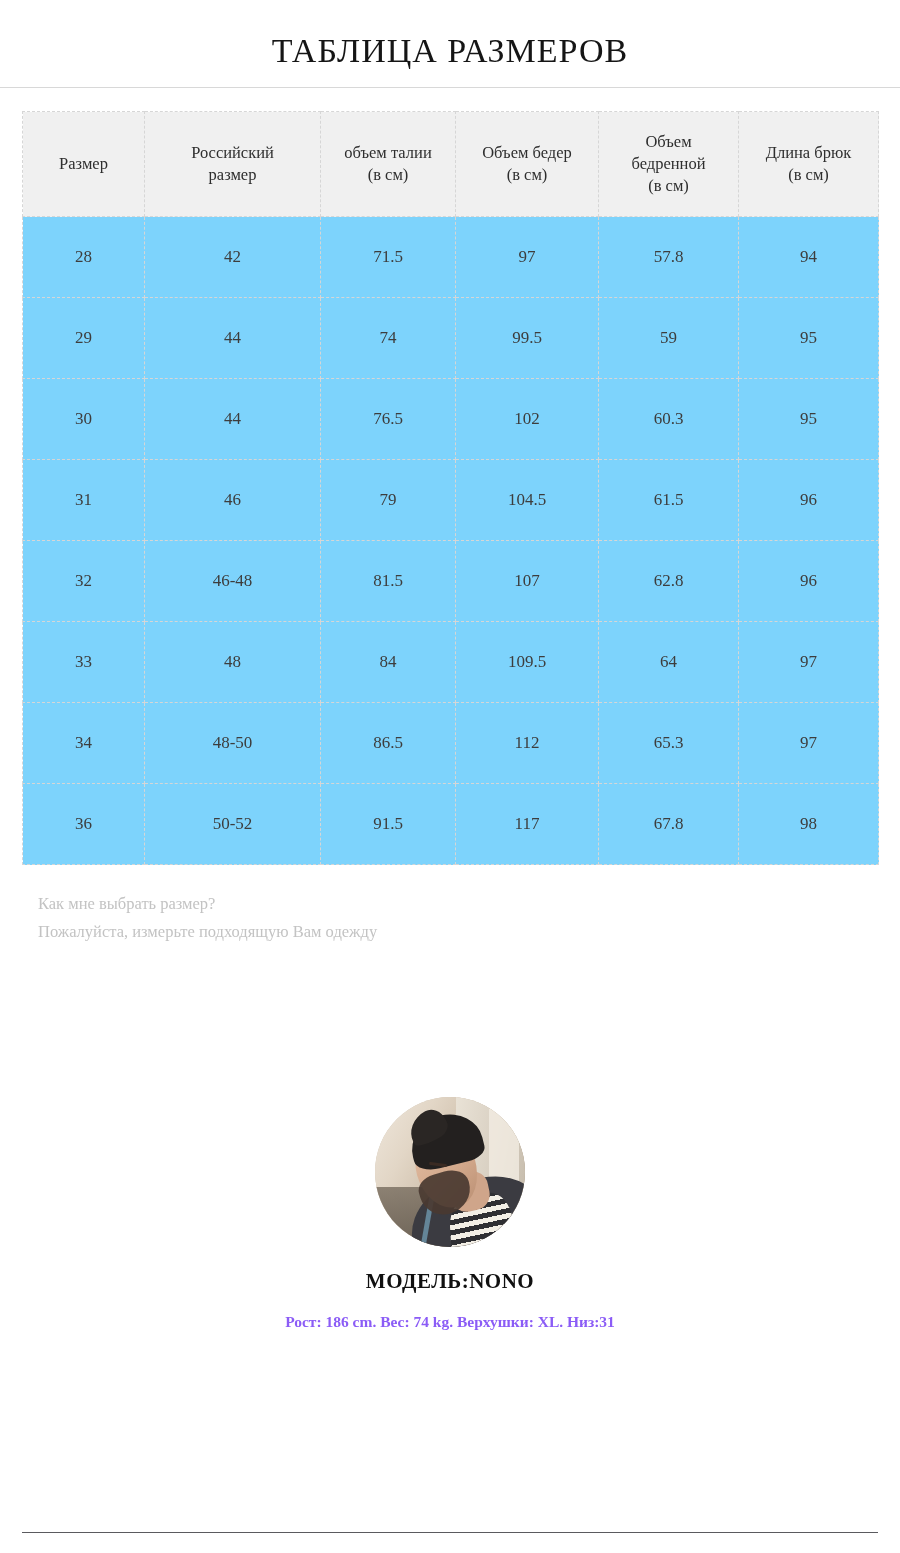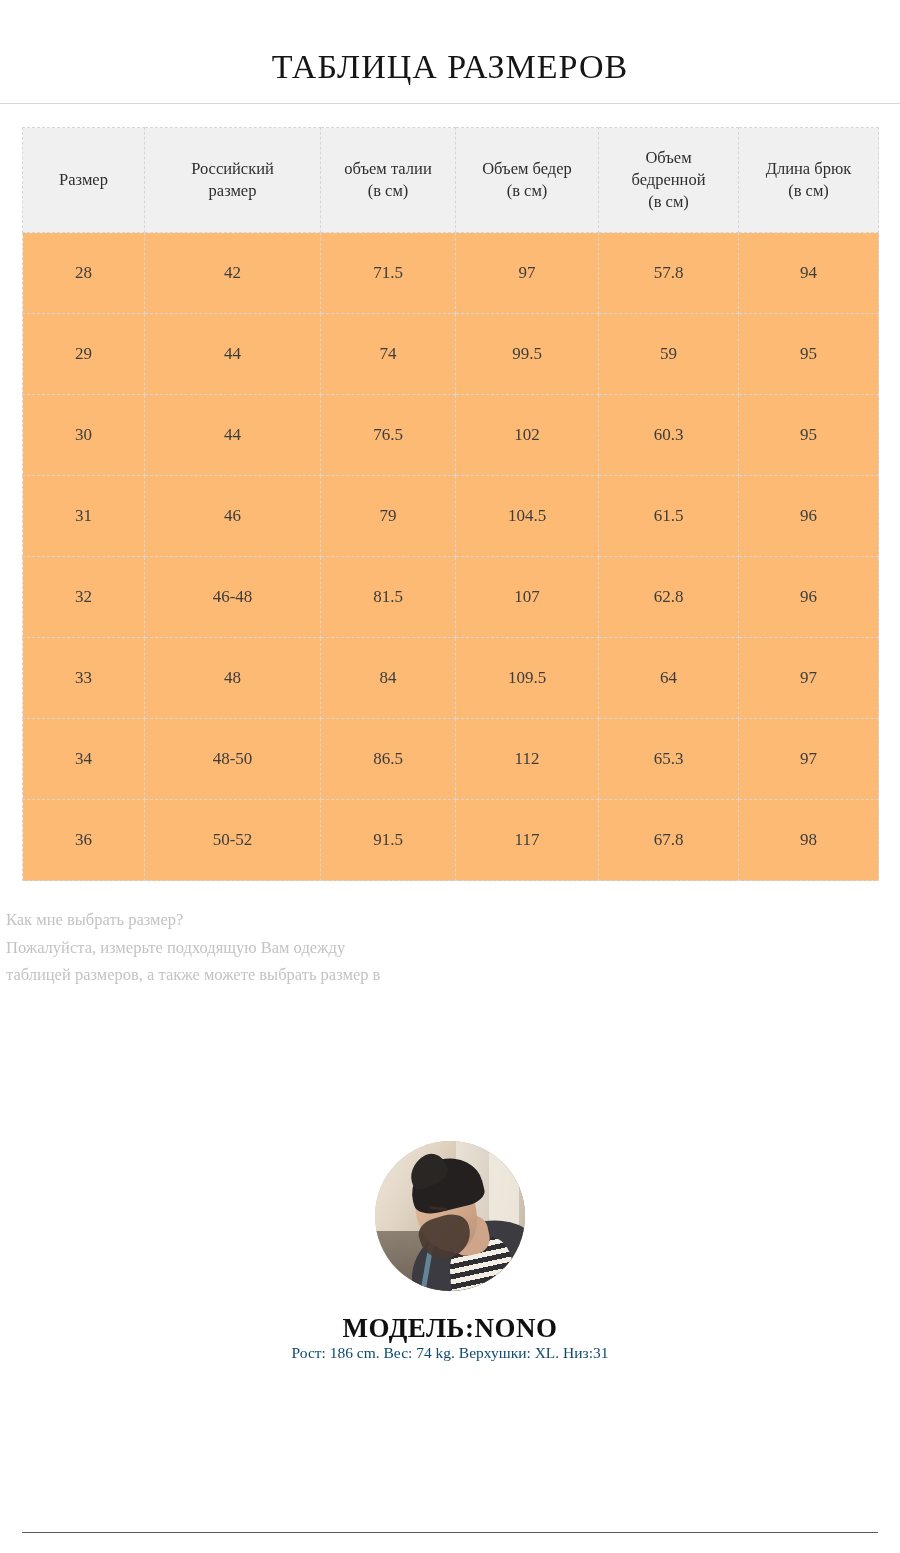--- a/index.html
+++ b/index.html
@@ -20,21 +20,21 @@
   .title-block {
     text-align: center;
     padding-top: 34px;
   }
   .page-title {
     font-family: "Liberation Serif", "DejaVu Serif", serif;
     font-size: 34px;
     letter-spacing: 1px;
     color: #151515;
     line-height: 1;
-    margin: 16px;
+    margin: 0;
     font-weight: normal;
   }
   .title-rule {
     margin-top: 19px;
     width: 100%;
     height: 1px;
     background: #d8d8d8;
   }
   .page-subtitle {
     margin-top: 12px;
@@ -66,37 +66,37 @@
   }
   table.size-table thead th {
     background: #f0f0f0;
     font-size: 16.5px;
     line-height: 1.32;
     height: 96px;
     padding: 4px 6px;
     color: #2e2e2e;
   }
   table.size-table tbody td {
-    background: #fdba74;
+    background: #7dd3fc;
     font-size: 17px;
     height: 80px;
     padding: 0 4px;
     color: #3d3d3d;
   }
   
   col.c0 { width: 122px; }
   col.c1 { width: 176px; }
   col.c2 { width: 135px; }
   col.c3 { width: 143px; }
   col.c4 { width: 140px; }
   col.c5 { width: 140px; }
 
   
   .help-text {
-    margin: 25px 0 0 6px;
+    margin: 25px 0 0 38px;
     width: 700px;
     font-size: 16.5px;
     line-height: 1.67;
     color: #c3c3c3;
     font-family: "Liberation Serif", "DejaVu Serif", serif;
   }
   .help-text .line { display: block; white-space: nowrap; }
 
   
   .model-block {
@@ -230,30 +230,32 @@
     top: 44%;
     width: 12%;
     height: 3px;
     background: #3a2a22;
     border-radius: 2px;
     transform: rotate(8deg);
   }
 
   .model-name {
     margin-top: 22px;
-    font-size: 27px;
+    font-size: 21px;
     font-weight: bold;
     letter-spacing: .5px;
     color: #101010;
     font-family: "Liberation Serif", "DejaVu Serif", serif;
   }
   .model-specs {
+    margin-top: 19px;
     font-size: 15.5px;
-    color: #0c4a6e;
-    font-family: "Liberation Serif", "DejaVu Serif", serif;
+    color: #8b5cf6;
+    font-family: "Liberation Serif", "DejaVu Serif", serif;
+    font-weight: bold;
   }
 
   
   .bottom-rule {
     position: absolute;
     left: 22px;
     right: 22px;
     bottom: 20px;
     height: 1px;
     background: #5a5a5e;
@@ -370,21 +372,20 @@
           <td>67.8</td>
           <td>98</td>
         </tr>
       </tbody>
   </table>
 </div>
 
 <div class="help-text">
     <span class="line">Как мне выбрать размер?</span>
     <span class="line">Пожалуйста, измерьте подходящую Вам одежду</span>
-    <span class="line">таблицей размеров, а также можете выбрать размер в</span>
   </div>
 
 <div class="model-block">
   <div class="model-photo">
     <div class="photo-bg"></div>
     <div class="photo-wall"></div>
     <div class="photo-wall2"></div>
     <div class="photo-floor"></div>
     <div class="photo-jacket"></div>
     <div class="photo-shirt"></div>

